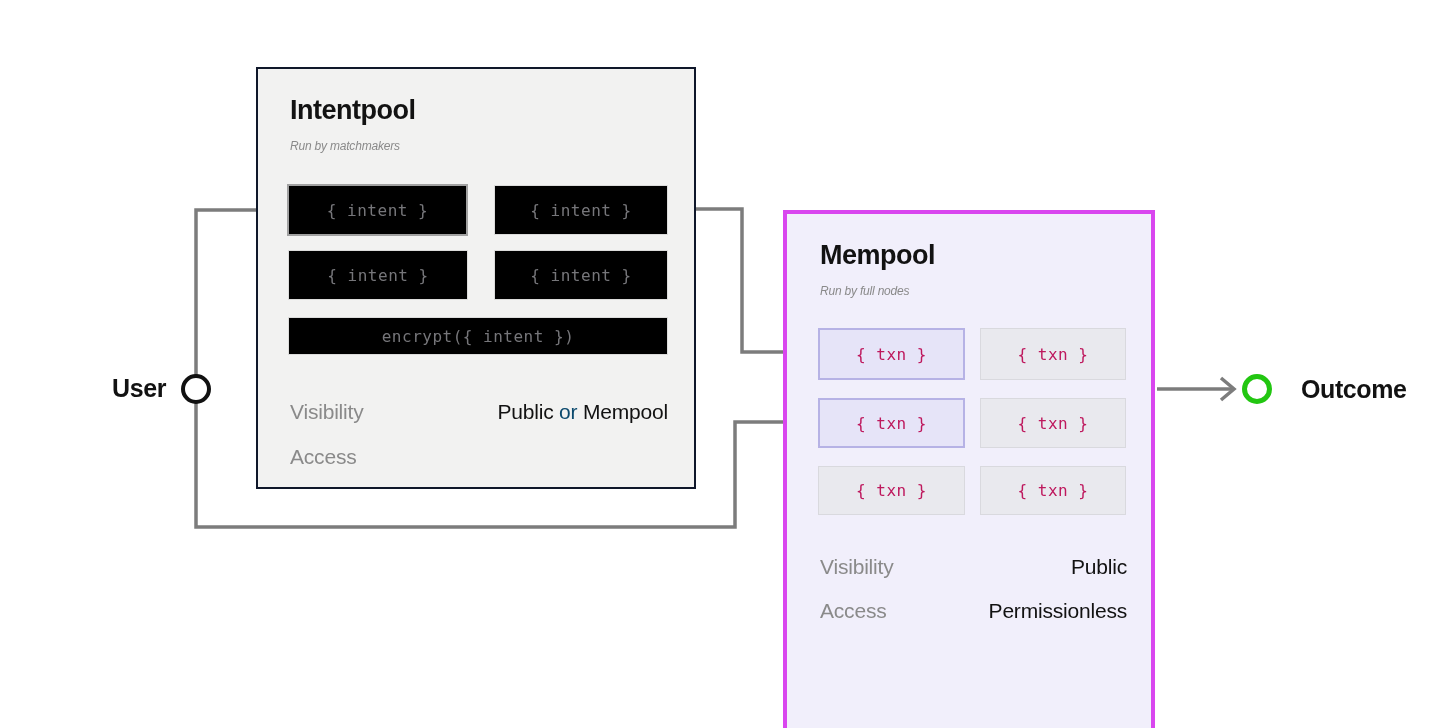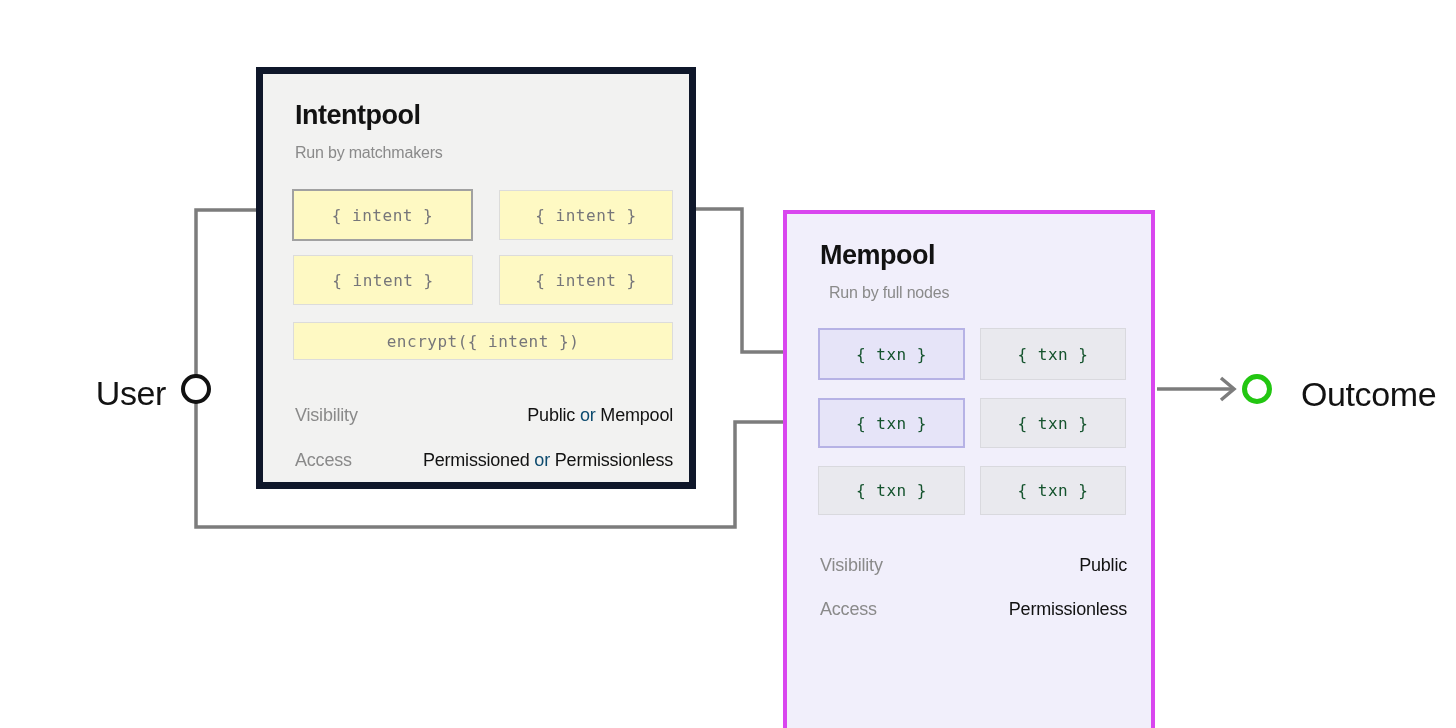--- a/index.html
+++ b/index.html
@@ -6,56 +6,56 @@
   .canvas{
     position:relative;width:1456px;height:728px;background:#ffffff;overflow:hidden;
     font-family:"Liberation Sans","DejaVu Sans",sans-serif;color:#141414;
   }
   .arrow-layer{position:absolute;left:0;top:0;width:1456px;height:728px;}
 
   
   .panel{position:absolute;box-sizing:border-box;}
   .panel-intentpool{
     left:256px;top:67px;width:440px;height:422px;
-    background:#f2f2f1;border:7px solid #0f172a;
+    background:#f2f2f1;border:2px solid #0f172a;
   }
   .panel-mempool{
     left:783px;top:210px;width:372px;height:554px;
     background:#f1effb;border:4px solid #d946ef;
   }
   .panel-title{
     position:absolute;font-size:27px;font-weight:700;letter-spacing:-0.5px;color:#121212;
   }
   .panel-subtitle{
-    position:absolute;font-size:16px;color:#8a8a8a;letter-spacing:-0.2px;
+    position:absolute;font-size:12px;color:#8a8a8a;letter-spacing:-0.2px;font-style:italic;
   }
 
   
   .item-box{
     position:absolute;box-sizing:border-box;display:flex;align-items:center;justify-content:center;
     font-family:"DejaVu Sans Mono","Liberation Mono",monospace;
     font-size:16px;letter-spacing:0.5px;color:#76767a;
-    background:#fef9c3;border:1px solid #dcdcdb;
+    background:#000000;border:1px solid #dcdcdb;
   }
   .item-box.highlight-gray{border:2px solid #a1a1a1;}
-  .item-box.txn{background:#e9e9ee;border:1px solid #d9d9de;color:#14532d;align-items:center;}
+  .item-box.txn{background:#e9e9ee;border:1px solid #d9d9de;color:#be185d;align-items:center;}
   .item-box.txn.highlight-purple{background:#e6e4f8;border:2px solid #b6b2e5;}
 
   
   .prop-row{
     position:absolute;display:flex;justify-content:space-between;align-items:baseline;
-    font-size:18px;letter-spacing:-0.2px;
+    font-size:21px;letter-spacing:-0.2px;
   }
   .prop-label{color:#8a8a8a;}
   .prop-value{color:#121212;font-weight:500;text-align:right;}
   .prop-or{color:#0c4a6e;font-weight:400;}
 
   
   .node-label{
-    position:absolute;font-size:34px;font-weight:400;letter-spacing:-0.4px;color:#121212;
+    position:absolute;font-size:25px;font-weight:700;letter-spacing:-0.4px;color:#121212;
   }
   .node-circle{
     position:absolute;box-sizing:border-box;border-radius:50%;background:#ffffff;
   }
   .user-circle{left:181px;top:374px;width:30px;height:30px;border:4px solid #111111;}
   .outcome-circle{left:1242px;top:374px;width:30px;height:30px;border:5px solid #22c611;}
   .user-label{left:60px;top:374px;width:106px;text-align:right;}
   .outcome-label{left:1283px;top:375px;margin-left:18px;}
 </style>
 </head>
@@ -96,27 +96,26 @@
     <div class="item-box" style="left:30px;top:248px;width:380px;height:38px;">
       <span>encrypt({ intent })</span>
     </div>
 
     <div class="prop-row" style="left:32px;top:331px;width:378px;">
       <span class="prop-label">Visibility</span>
       <span class="prop-value"><span>Public</span> <span class="prop-or">or</span> <span>Mempool</span></span>
     </div>
     <div class="prop-row" style="left:32px;top:376px;width:378px;">
       <span class="prop-label">Access</span>
-      <span class="prop-value"><span>Permissioned</span> <span class="prop-or">or</span> <span>Permissionless</span></span>
     </div>
   </div>
 
   <div class="panel panel-mempool">
     <div class="panel-title" style="left:33px;top:26px;">Mempool</div>
-    <div class="panel-subtitle" style="left:42px;top:70px;">Run by full nodes</div>
+    <div class="panel-subtitle" style="left:33px;top:70px;">Run by full nodes</div>
 
     <div class="item-box txn highlight-purple" style="left:31px;top:114px;width:147px;height:52px;">
       <span>{ txn }</span>
     </div>
     <div class="item-box txn" style="left:193px;top:114px;width:146px;height:52px;">
       <span>{ txn }</span>
     </div>
     <div class="item-box txn highlight-purple" style="left:31px;top:184px;width:147px;height:50px;">
       <span>{ txn }</span>
     </div>

